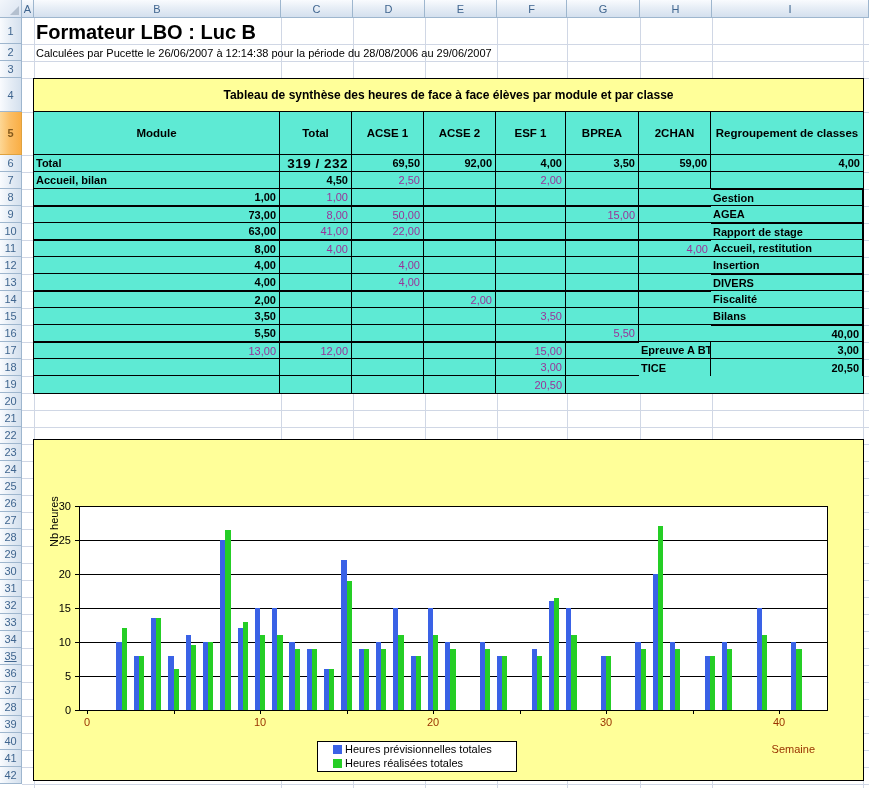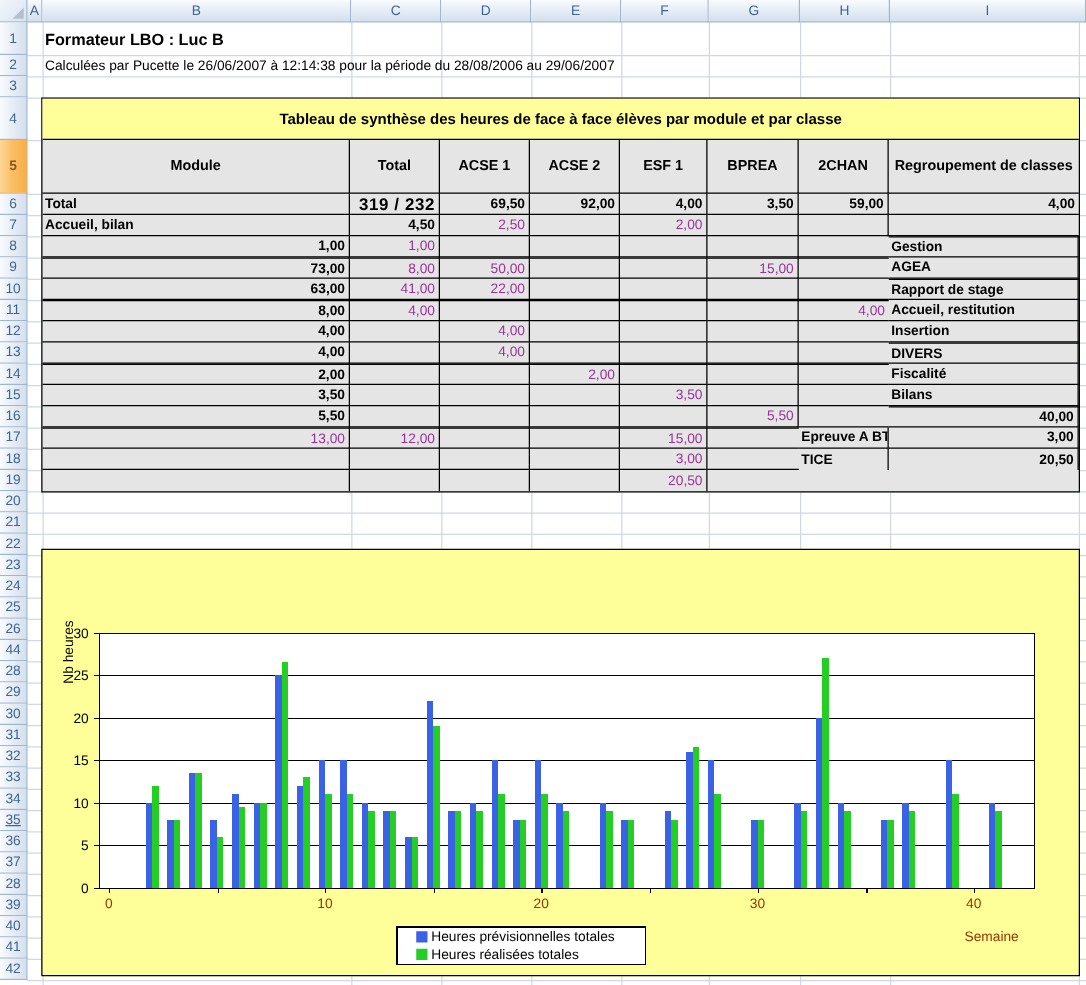--- a/index.html
+++ b/index.html
@@ -18,26 +18,26 @@
   .rowhdr-strip{position:absolute;left:0;top:18px;width:22px;z-index:5}
   .rhdr{background:linear-gradient(to right,#F9FBFE,#E7EEF6 45%,#D4E0EE);
        border-right:1px solid #9EB6CE;border-bottom:1px solid #9EB6CE;color:#3F658F;
        font-size:11px;display:flex;align-items:center;justify-content:center}
   .rhdr.sel{background:linear-gradient(to right,#FDD795,#FBBF67 45%,#F9AE45);
        color:#84591B;border-color:#DFA23F;font-weight:bold}
   .gl{position:absolute;background:#D0D7E5;z-index:1}
 
   
   .cell-title{position:absolute;left:36px;top:18px;height:26px;line-height:28px;
-       font-size:13px;font-weight:bold;color:#000;z-index:2;white-space:nowrap}
+       font-size:20px;font-weight:bold;color:#000;z-index:2;white-space:nowrap}
   .cell-sub{position:absolute;left:36px;top:44px;height:17px;line-height:18px;
        font-size:11px;color:#000;z-index:2;white-space:nowrap}
 
   
-  #tbl{position:absolute;left:33px;top:78px;width:831px;border:1px solid #000;background:#e5e5e5;
+  #tbl{position:absolute;left:33px;top:78px;width:831px;border:1px solid #000;background:#5eead4;
        display:grid;z-index:3;
        grid-template-columns:246px 72px 72px 72px 70px 73px 72px 152px;
        grid-template-rows:33px 43px repeat(14,17px)}
   #tbl .band{grid-column:1/-1;background:#FFFF99;border-bottom:1px solid #000;
        display:flex;align-items:center;justify-content:center;font-weight:bold;font-size:12px}
   #tbl .hc{border-right:1px solid #000;border-bottom:1px solid #000;display:flex;
        align-items:center;justify-content:center;text-align:center;font-weight:bold;
        font-size:11.5px;line-height:13px;padding:0 2px}
   #tbl .hc:nth-child(9){border-right:none}
   .dc{border-right:1px solid #000;border-bottom:1px solid #000;font-size:11px;
@@ -94,21 +94,21 @@
       <div class="rhdr" style="height: 17px;">17</div>
       <div class="rhdr" style="height: 17px;">18</div>
       <div class="rhdr" style="height: 17px;">19</div>
       <div class="rhdr" style="height: 17px;">20</div>
       <div class="rhdr" style="height: 17px;">21</div>
       <div class="rhdr" style="height: 17px;">22</div>
       <div class="rhdr" style="height: 17px;">23</div>
       <div class="rhdr" style="height: 17px;">24</div>
       <div class="rhdr" style="height: 17px;">25</div>
       <div class="rhdr" style="height: 17px;">26</div>
-      <div class="rhdr" style="height: 17px;">44</div>
+      <div class="rhdr" style="height: 17px;">27</div>
       <div class="rhdr" style="height: 17px;">28</div>
       <div class="rhdr" style="height: 17px;">29</div>
       <div class="rhdr" style="height: 17px;">30</div>
       <div class="rhdr" style="height: 17px;">31</div>
       <div class="rhdr" style="height: 17px;">32</div>
       <div class="rhdr" style="height: 17px;">33</div>
       <div class="rhdr" style="height: 17px;">34</div>
       <div class="rhdr" style="height: 17px; text-decoration: underline;">35</div>
       <div class="rhdr" style="height: 17px;">36</div>
       <div class="rhdr" style="height: 17px;">37</div>

